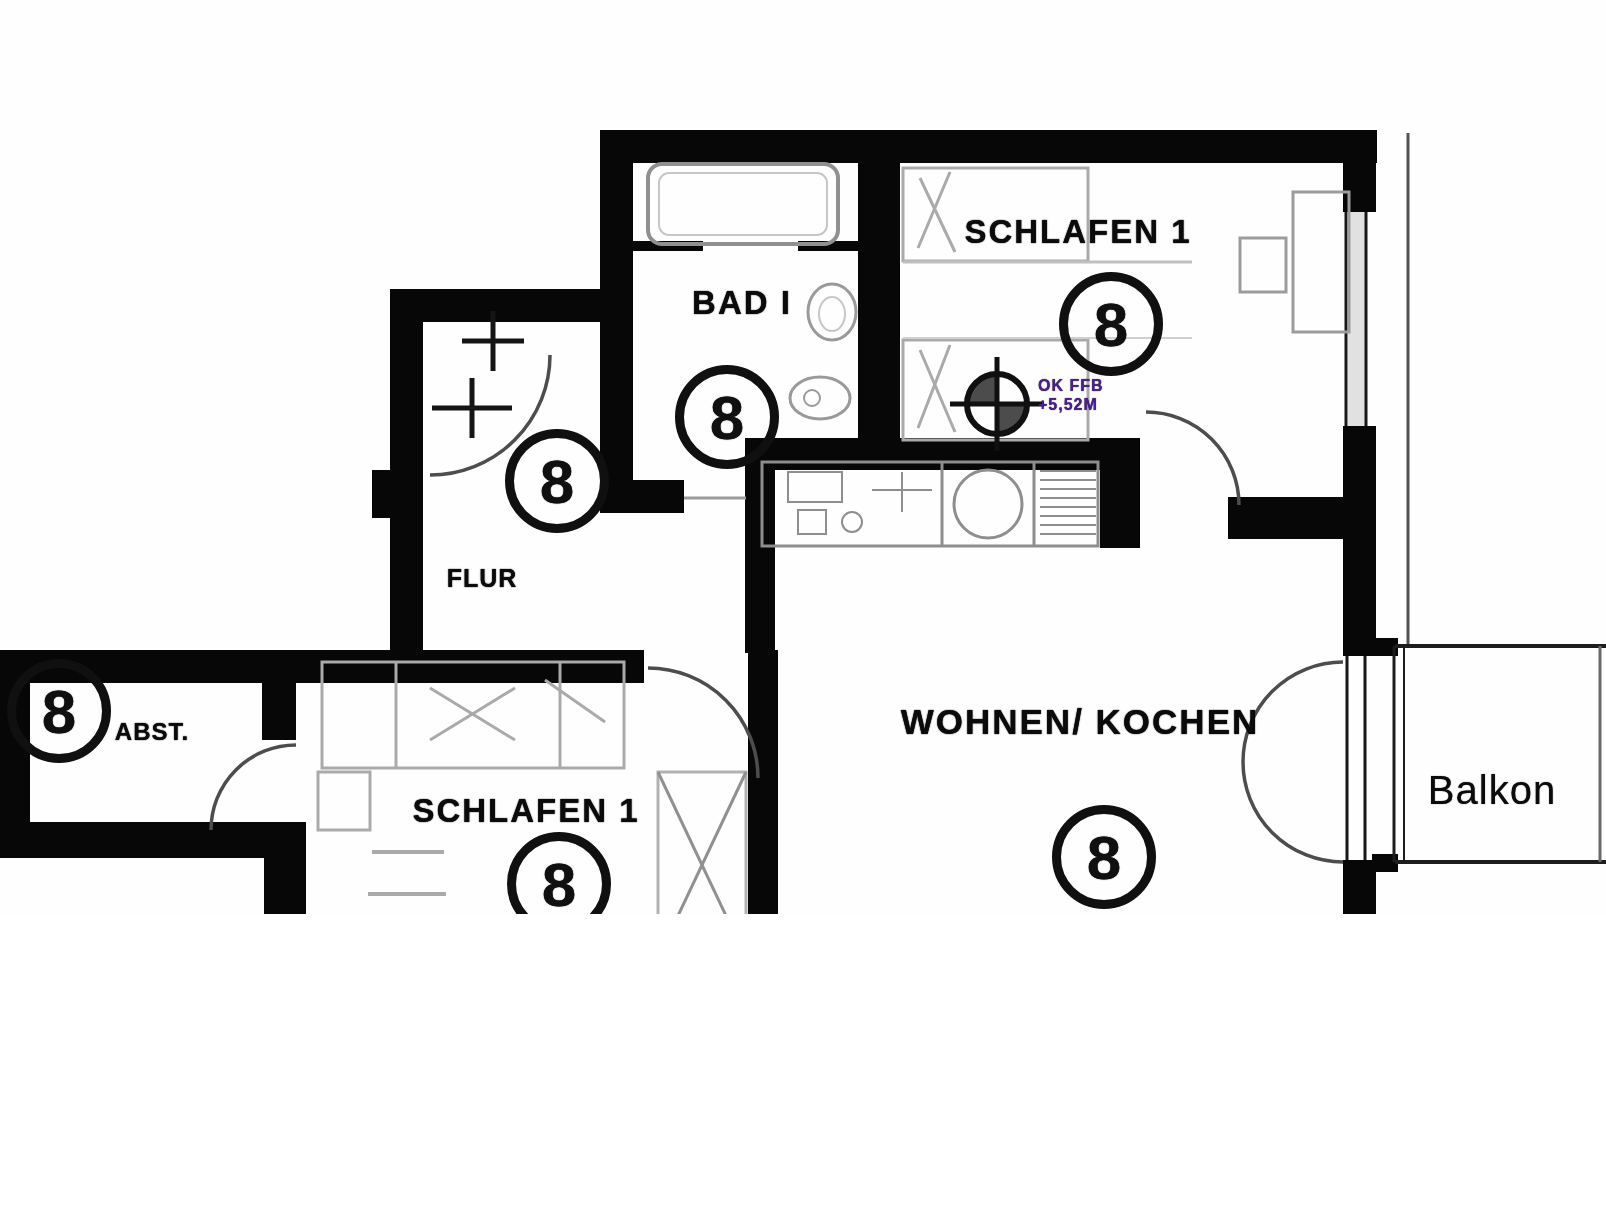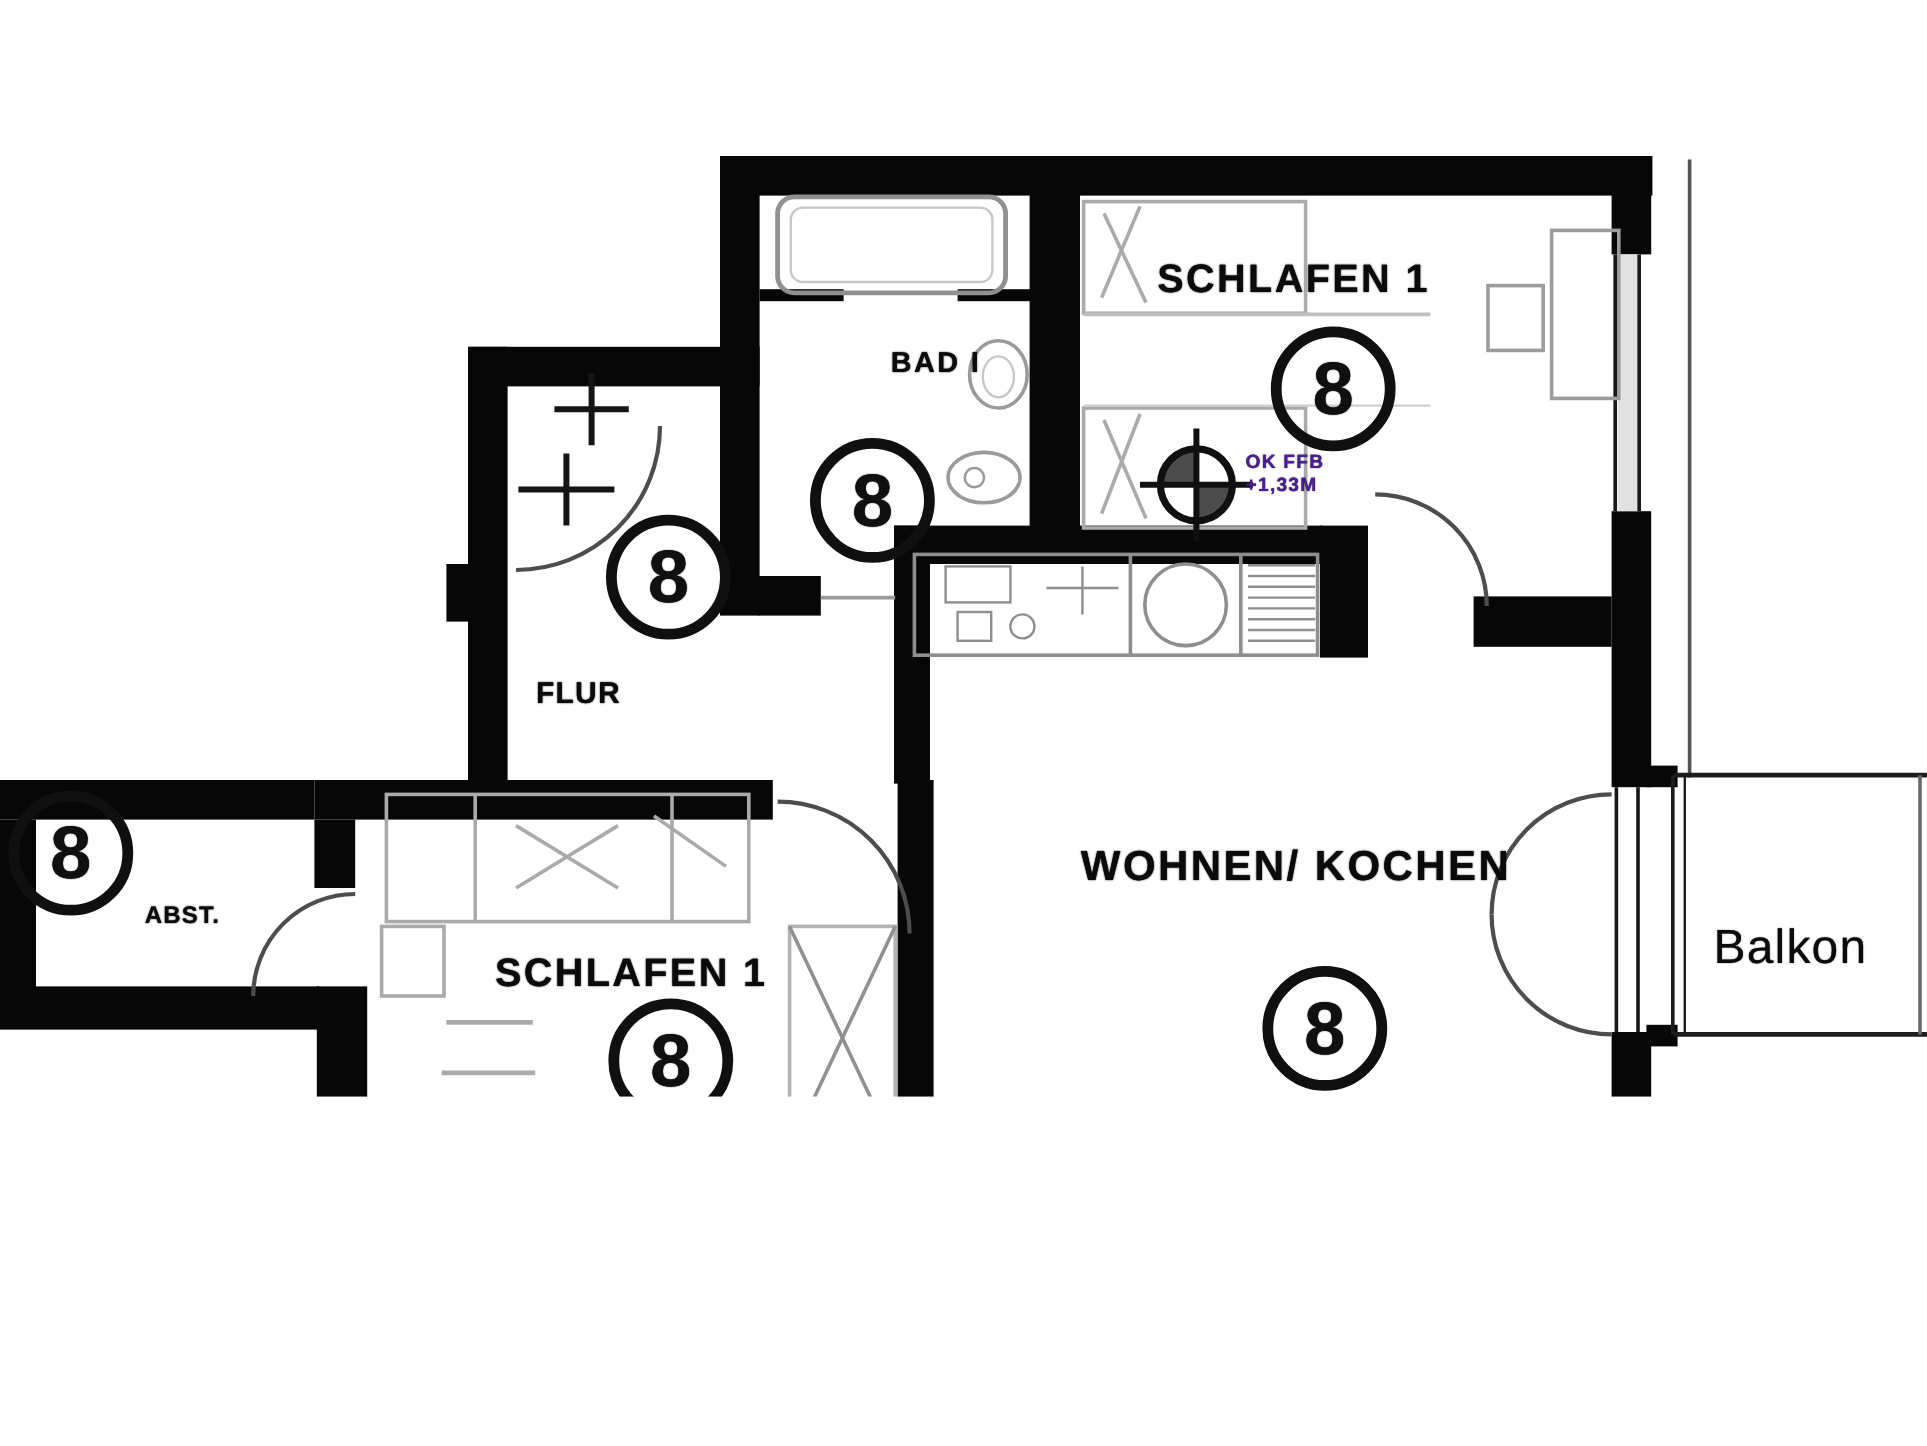--- a/index.html
+++ b/index.html
@@ -14,23 +14,23 @@
   .room-label{
     position:absolute;
     transform:translate(-50%,-50%);
     font-weight:700;
     color:#0b0b0b;
     white-space:nowrap;
     letter-spacing:2px;
     text-shadow:0 0 1px #000, 0 0 2px rgba(0,0,0,.30);
   }
   .lbl-schlafen1{left:1078px;top:232px;font-size:33px;}
-  .lbl-bad{left:780px;top:303px;font-size:24px;}
+  .lbl-bad{left:742px;top:303px;font-size:33px;}
   .lbl-flur{left:482px;top:578px;font-size:25px;letter-spacing:1px;}
-  .lbl-abst{left:152px;top:764px;font-size:20px;letter-spacing:1px;}
+  .lbl-abst{left:152px;top:732px;font-size:24px;letter-spacing:1px;}
   .lbl-schlafen2{left:526px;top:811px;font-size:33px;}
   .lbl-wohnen{left:1080px;top:722px;font-size:35px;text-align:center;}
   .lbl-balkon{
     left:1492px;top:790px;font-size:40px;font-weight:400;
     letter-spacing:1px;text-shadow:0 0 1px rgba(0,0,0,.8);
   }
   .unit-badge{
     position:absolute;
     width:104px;height:104px;
     border:9px solid #101010;
@@ -206,16 +206,16 @@
 
   <div class="unit-badge badge-flur">8</div>
   <div class="unit-badge badge-bad">8</div>
   <div class="unit-badge badge-s1">8</div>
   <div class="unit-badge badge-abst">8</div>
   <div class="unit-badge badge-s2">8</div>
   <div class="unit-badge badge-wohnen">8</div>
 
   <div class="height-note">
     <div>OK FFB</div>
-    <div>+1,33M</div>
+    <div>+5,52M</div>
   </div>
 
 </div>
 
 </body></html>

